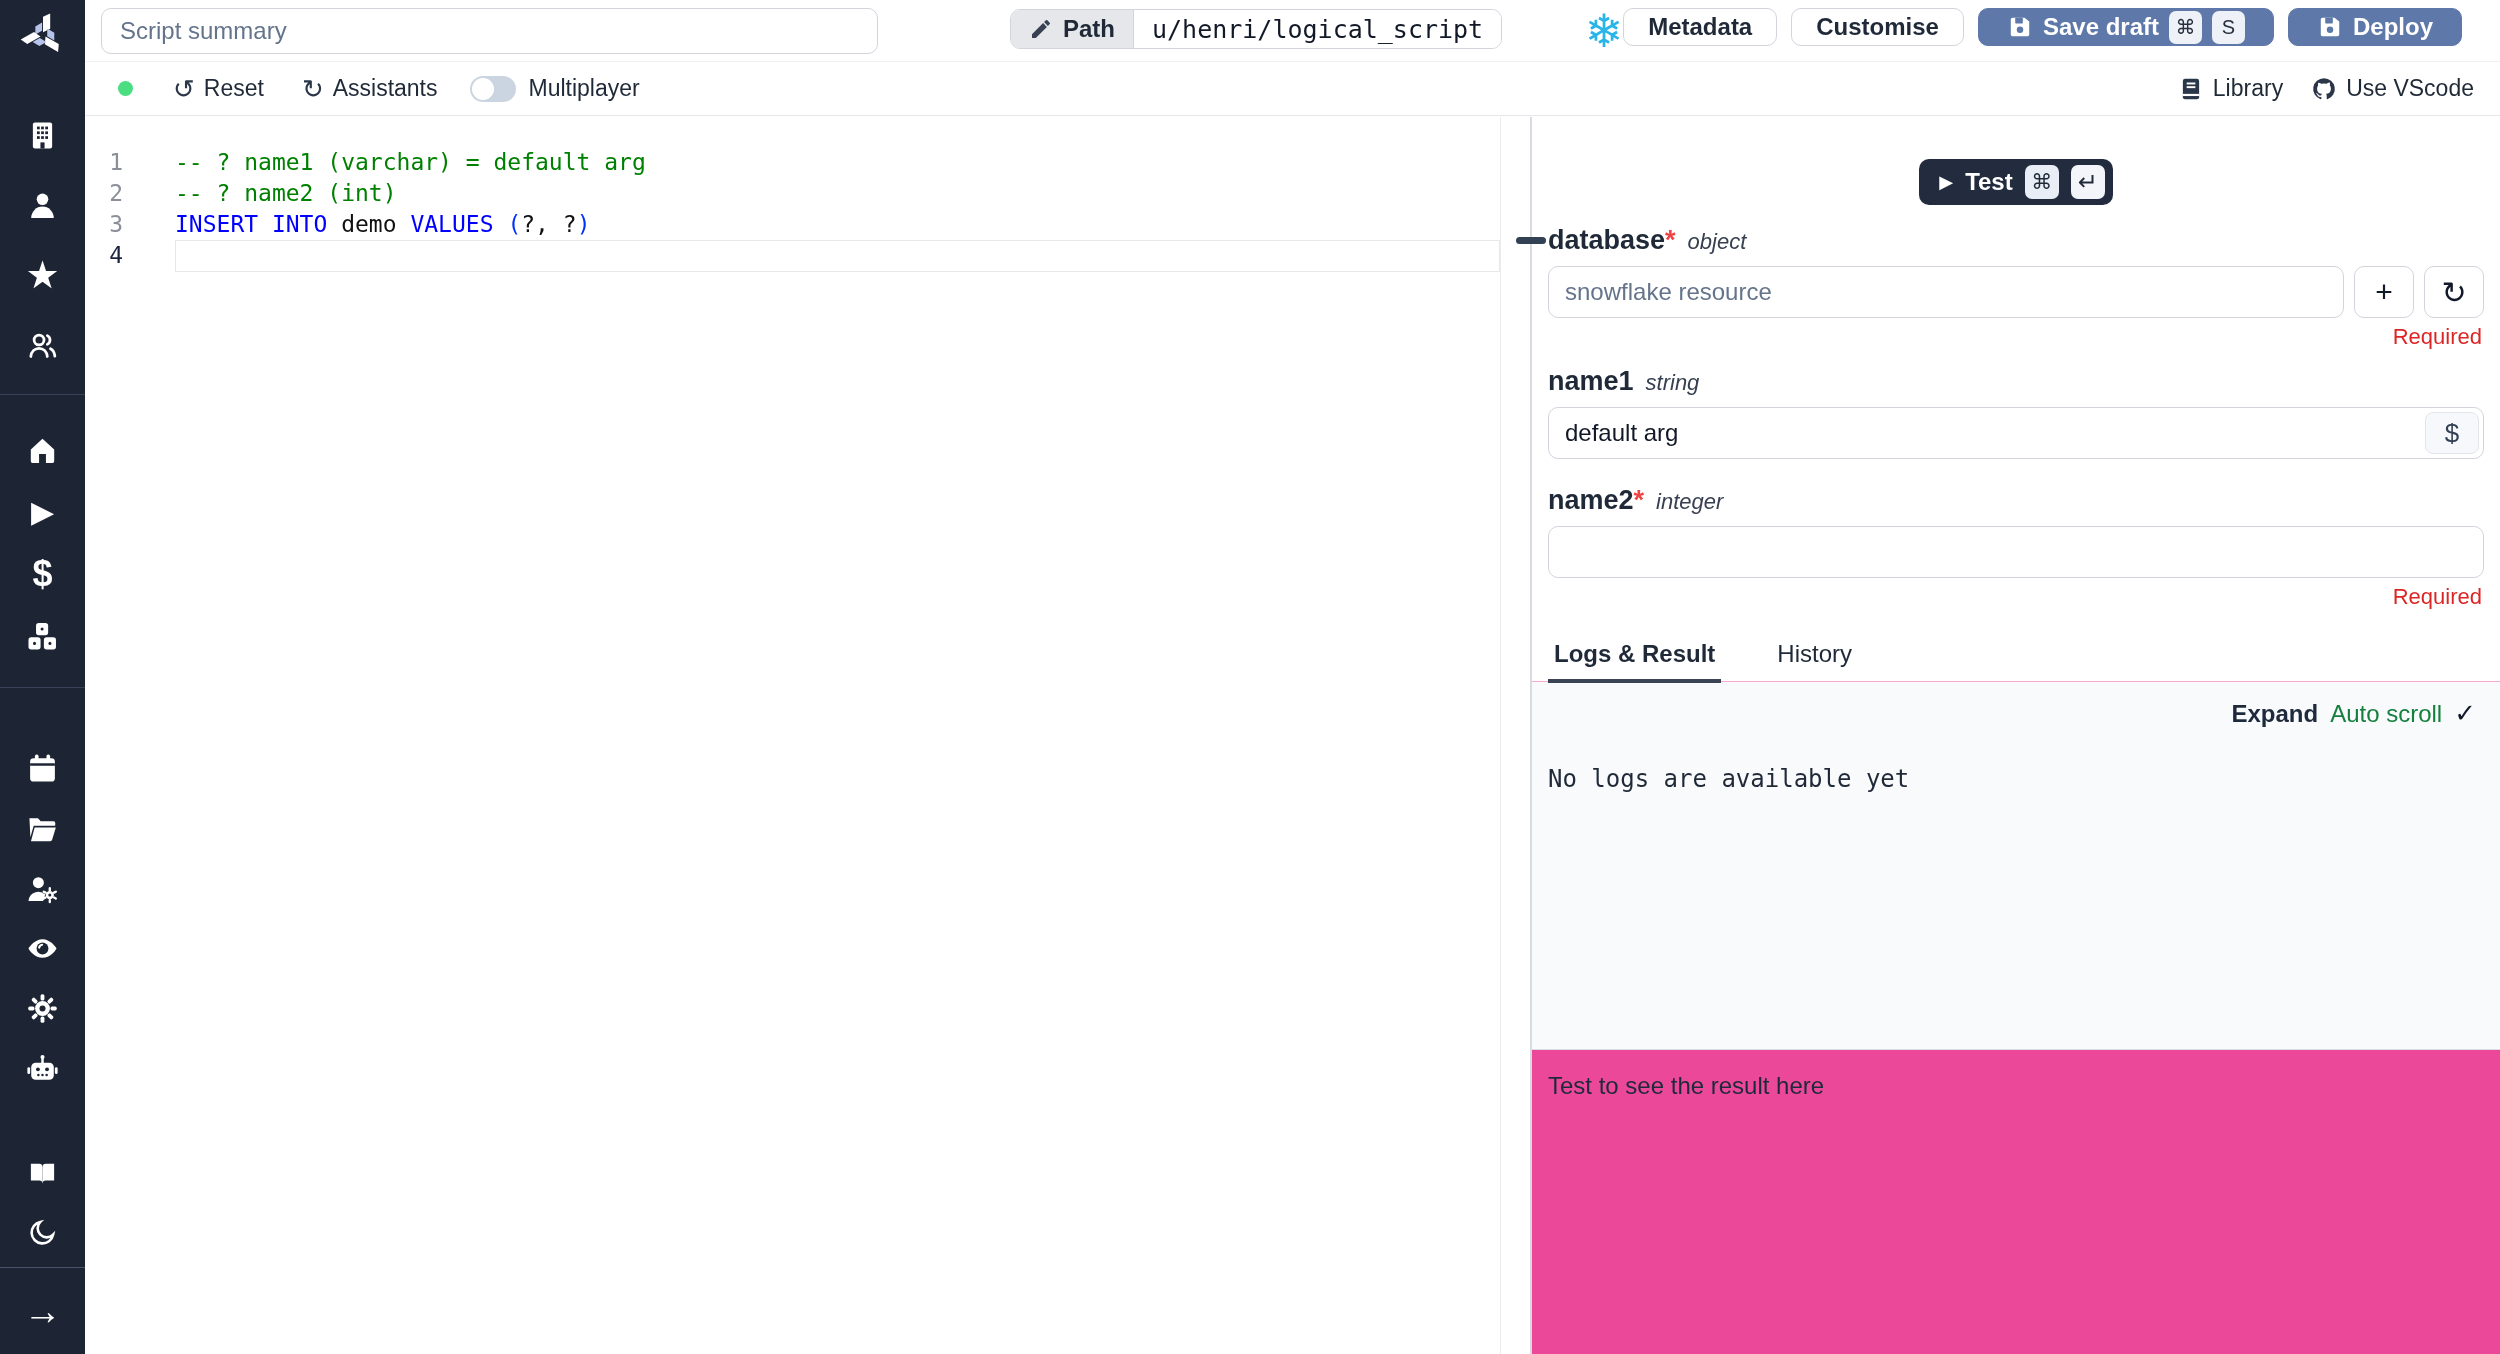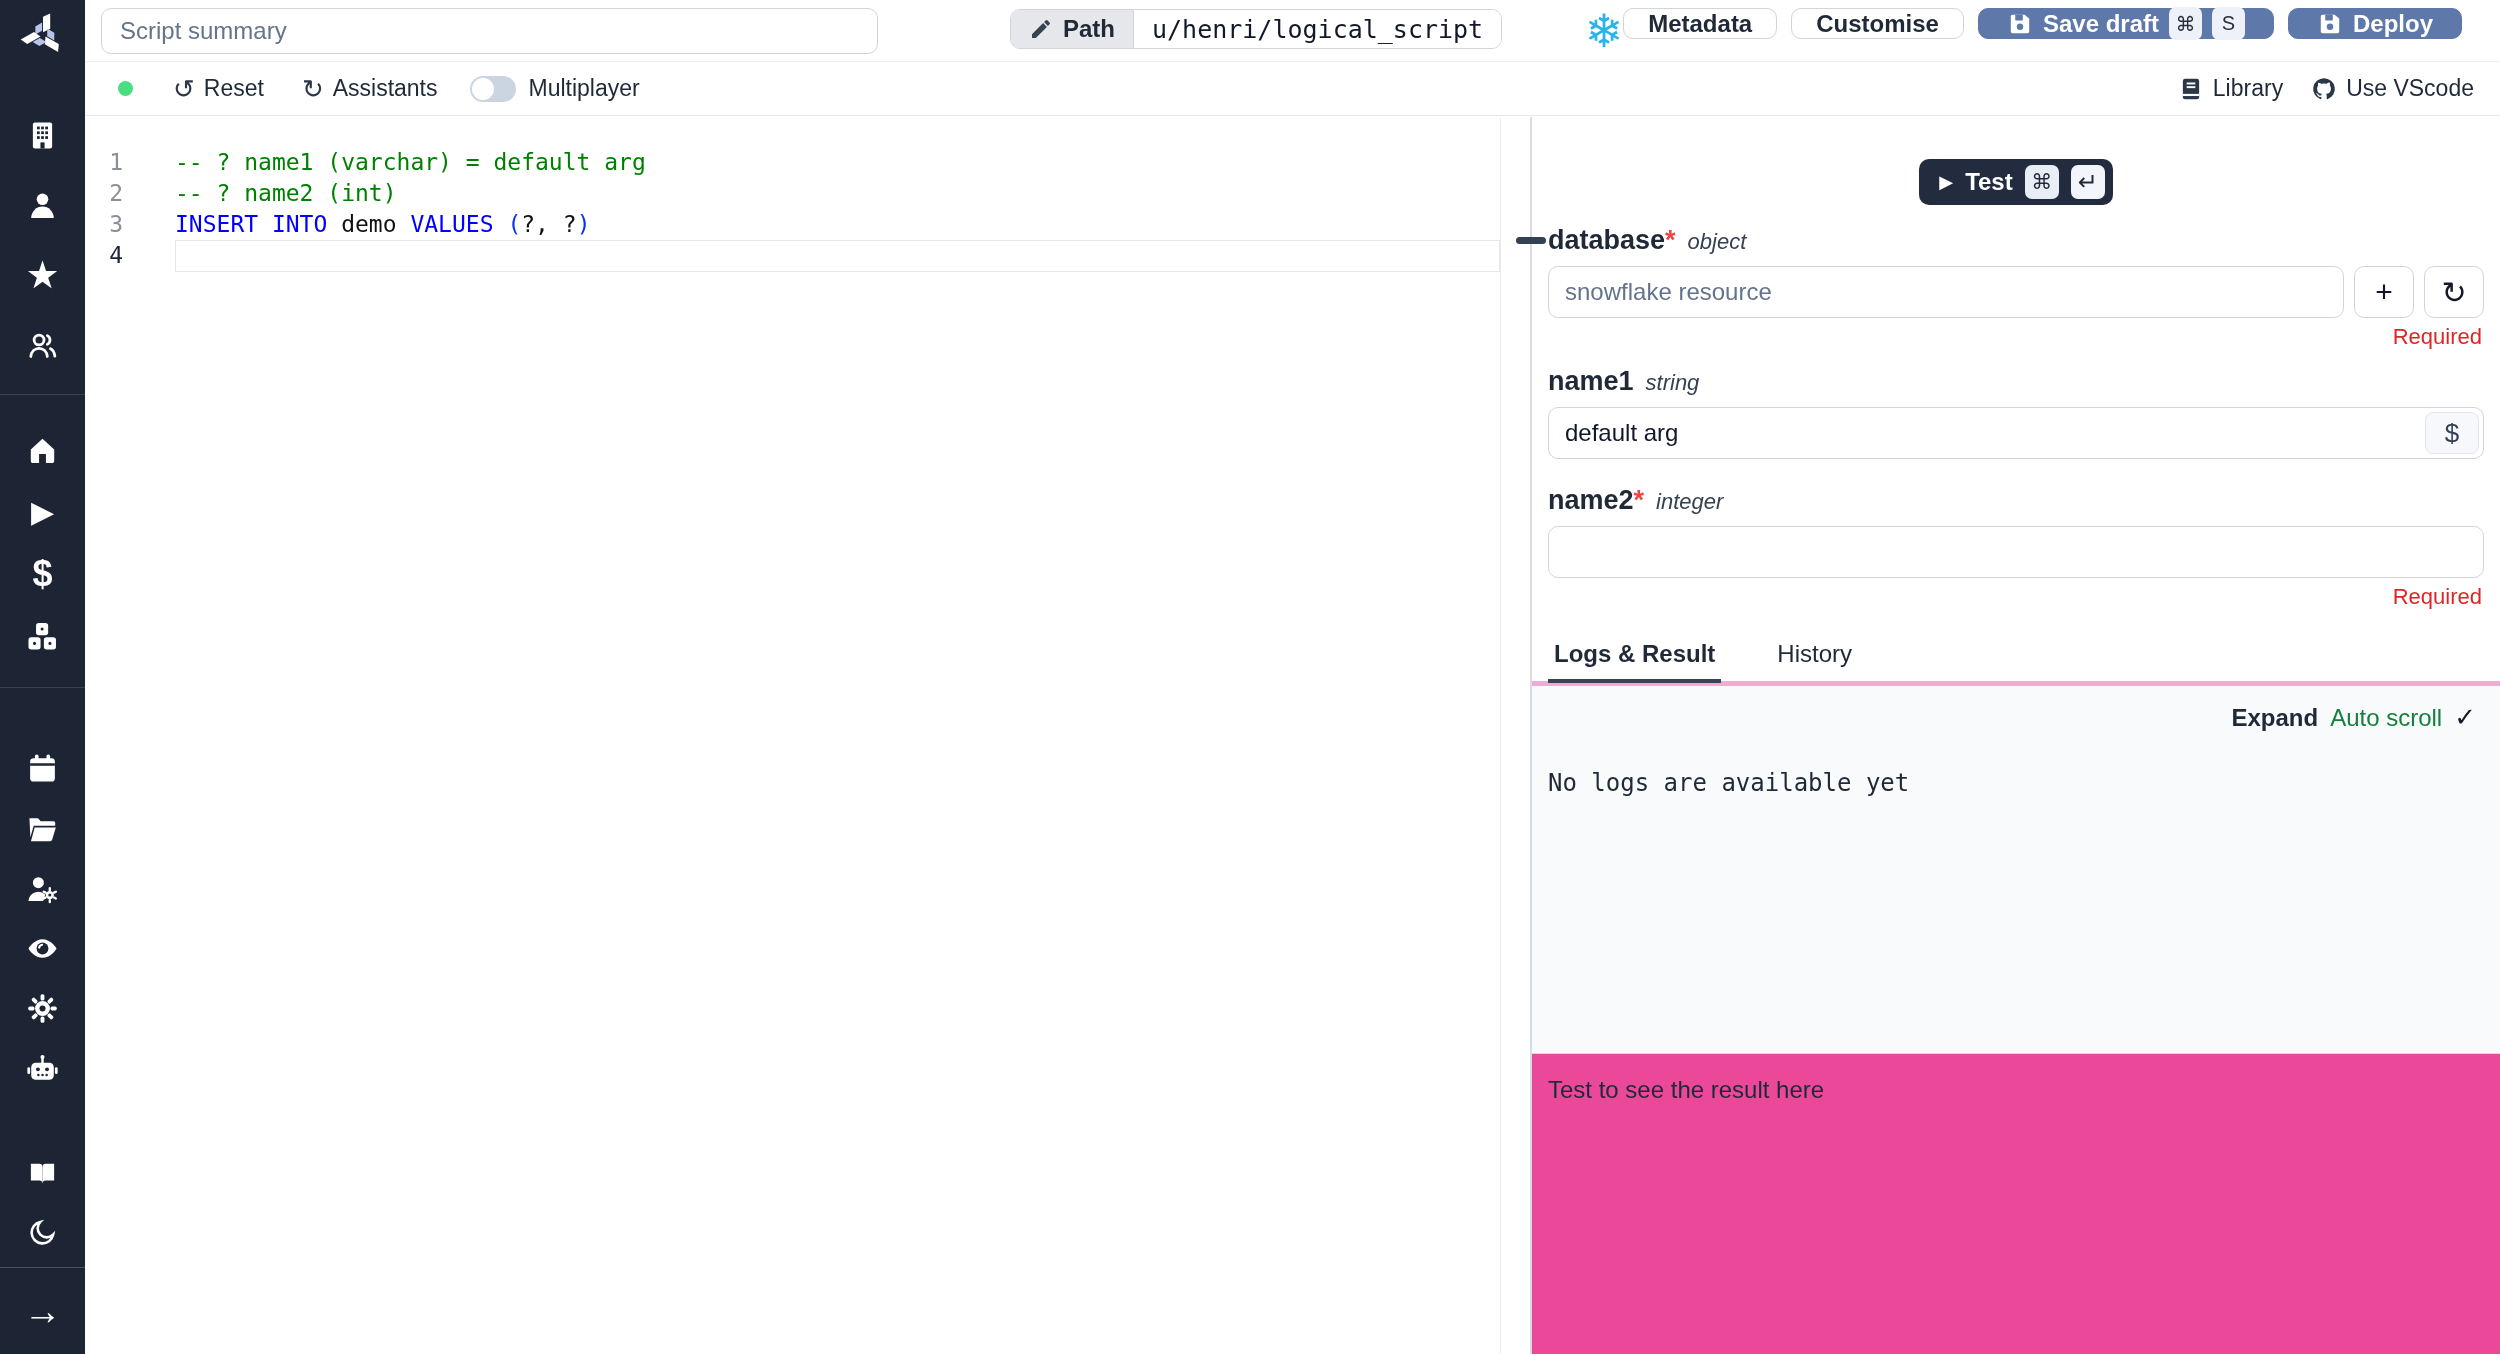--- a/index.html
+++ b/index.html
@@ -37,21 +37,21 @@
   .path-group { position:absolute; left:925px; top:9px; height:40px; display:flex; align-items:stretch;
      border:1px solid #d1d5db; border-radius:10px; overflow:hidden; }
   .path-label { background:#e5e7eb; display:flex; align-items:center; gap:10px; padding:0 18px;
      font-size:24px; font-weight:700; color:#1f2937; border-right:1px solid #d1d5db; cursor:pointer; }
   .path-label svg { width:24px; height:24px; }
   .path-value { background:#fff; display:flex; align-items:center; padding:0 18px; font-size:25px; color:#111827; }
   .snowflake { position:absolute; left:1492px; top:6px; width:54px; text-align:center; }
   .snowflake .flake { font-size:46px; color:#29b5e8; line-height:50px; }
   .snowflake .reg { position:absolute; top:2px; right:-2px; font-size:11px; color:#29b5e8; }
   .topbar-right { position:absolute; right:38px; top:8px; display:flex; gap:14px; }
-  .btn { height:31px; border-radius:10px; display:flex; align-items:center; justify-content:center;
+  .btn { height:38px; border-radius:10px; display:flex; align-items:center; justify-content:center;
      font-size:24px; font-weight:600; cursor:pointer; }
   .btn-white { background:#fff; border:1px solid #d1d5db; color:#1f2937; padding:0 24px; }
   .btn-blue { background:#5d78a9; border:1px solid #5d78a9; color:#fff; padding:0 28px; gap:10px; font-weight:700; }
   .btn-blue svg { width:26px; height:26px; }
   .kbd { background:#eef1f7; color:#283040; border-radius:7px; min-width:33px; height:33px;
      display:flex; align-items:center; justify-content:center; font-size:20px; font-weight:400; padding:0 5px; }
 
   
   .toolbar { height:54px; background:#fff; border-bottom:1px solid #e5e7eb; display:flex; align-items:center; }
   .tb-left { display:flex; align-items:center; margin-left:33px; }
@@ -99,21 +99,21 @@
   .tinput::placeholder { color:#64748b; }
   .input-wrap { flex:1; position:relative; }
   .input-wrap .tinput { width:100%; padding-right:76px; }
   .dollar-chip { position:absolute; right:5px; top:5px; bottom:5px; width:54px; background:#f6f8fb;
      border:1px solid #e2e6ec; border-radius:8px; display:flex; align-items:center; justify-content:center;
      font-size:26px; color:#334155; cursor:pointer; }
   .sq-btn { width:60px; height:52px; border:1px solid #d1d5db; border-radius:10px; background:#fff;
      display:flex; align-items:center; justify-content:center; font-size:30px; color:#111827; cursor:pointer; }
   .required-msg { text-align:right; color:#dc2626; font-size:22px; margin:6px 18px 0; }
 
-  .tabs { margin-top:30px; border-bottom:5px solid #f9a8d4; display:flex; padding-left:16px; gap:50px; }
+  .tabs { margin-top:30px; border-bottom:1px solid #f9a8d4; display:flex; padding-left:16px; gap:50px; }
   .tab { padding:0 6px 13px; font-size:24px; color:#1f2937; cursor:pointer; position:relative; }
   .tab.active { font-weight:700; }
   .tab.active::after { content:""; position:absolute; left:0; right:0; bottom:-2px; height:4px; background:#3b4454; }
 
   .logs { background:#f8fafc; height:368px; border-bottom:1px solid #d8dce2; }
   .logs-header { display:flex; justify-content:flex-end; align-items:center; gap:12px; padding:16px 24px 0; }
   .expand-btn { font-size:24px; font-weight:700; color:#1e293b; cursor:pointer; }
   .autoscroll-lbl { font-size:24px; color:#15803d; }
   .autoscroll-check { font-size:26px; color:#111827; cursor:pointer; }
   .logs-empty { font-family:"DejaVu Sans Mono",monospace; font-size:24px; color:#1f2937; margin:36px 0 0 16px; }

